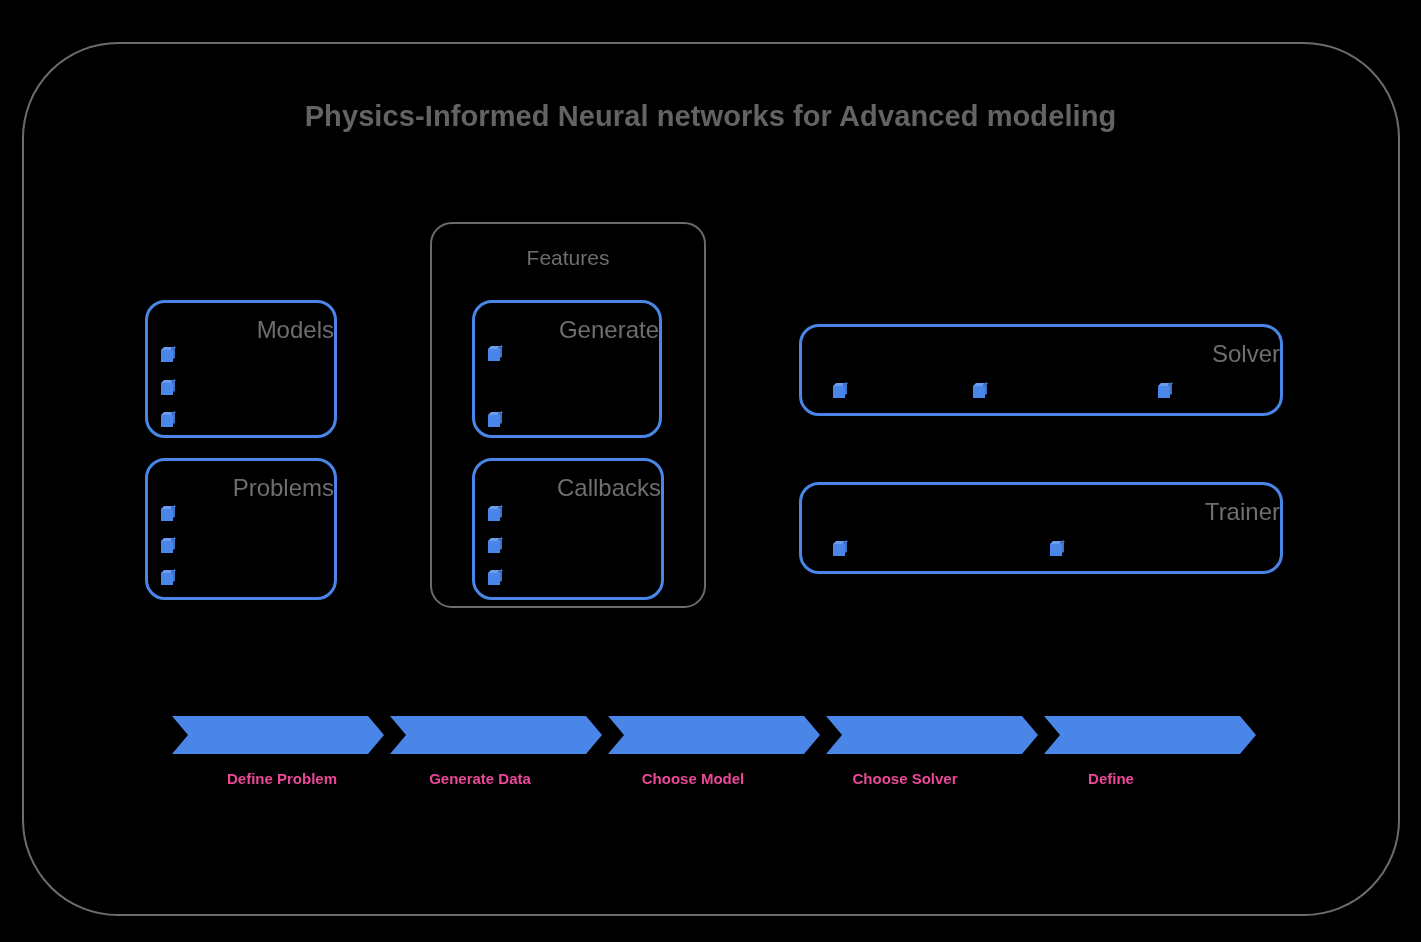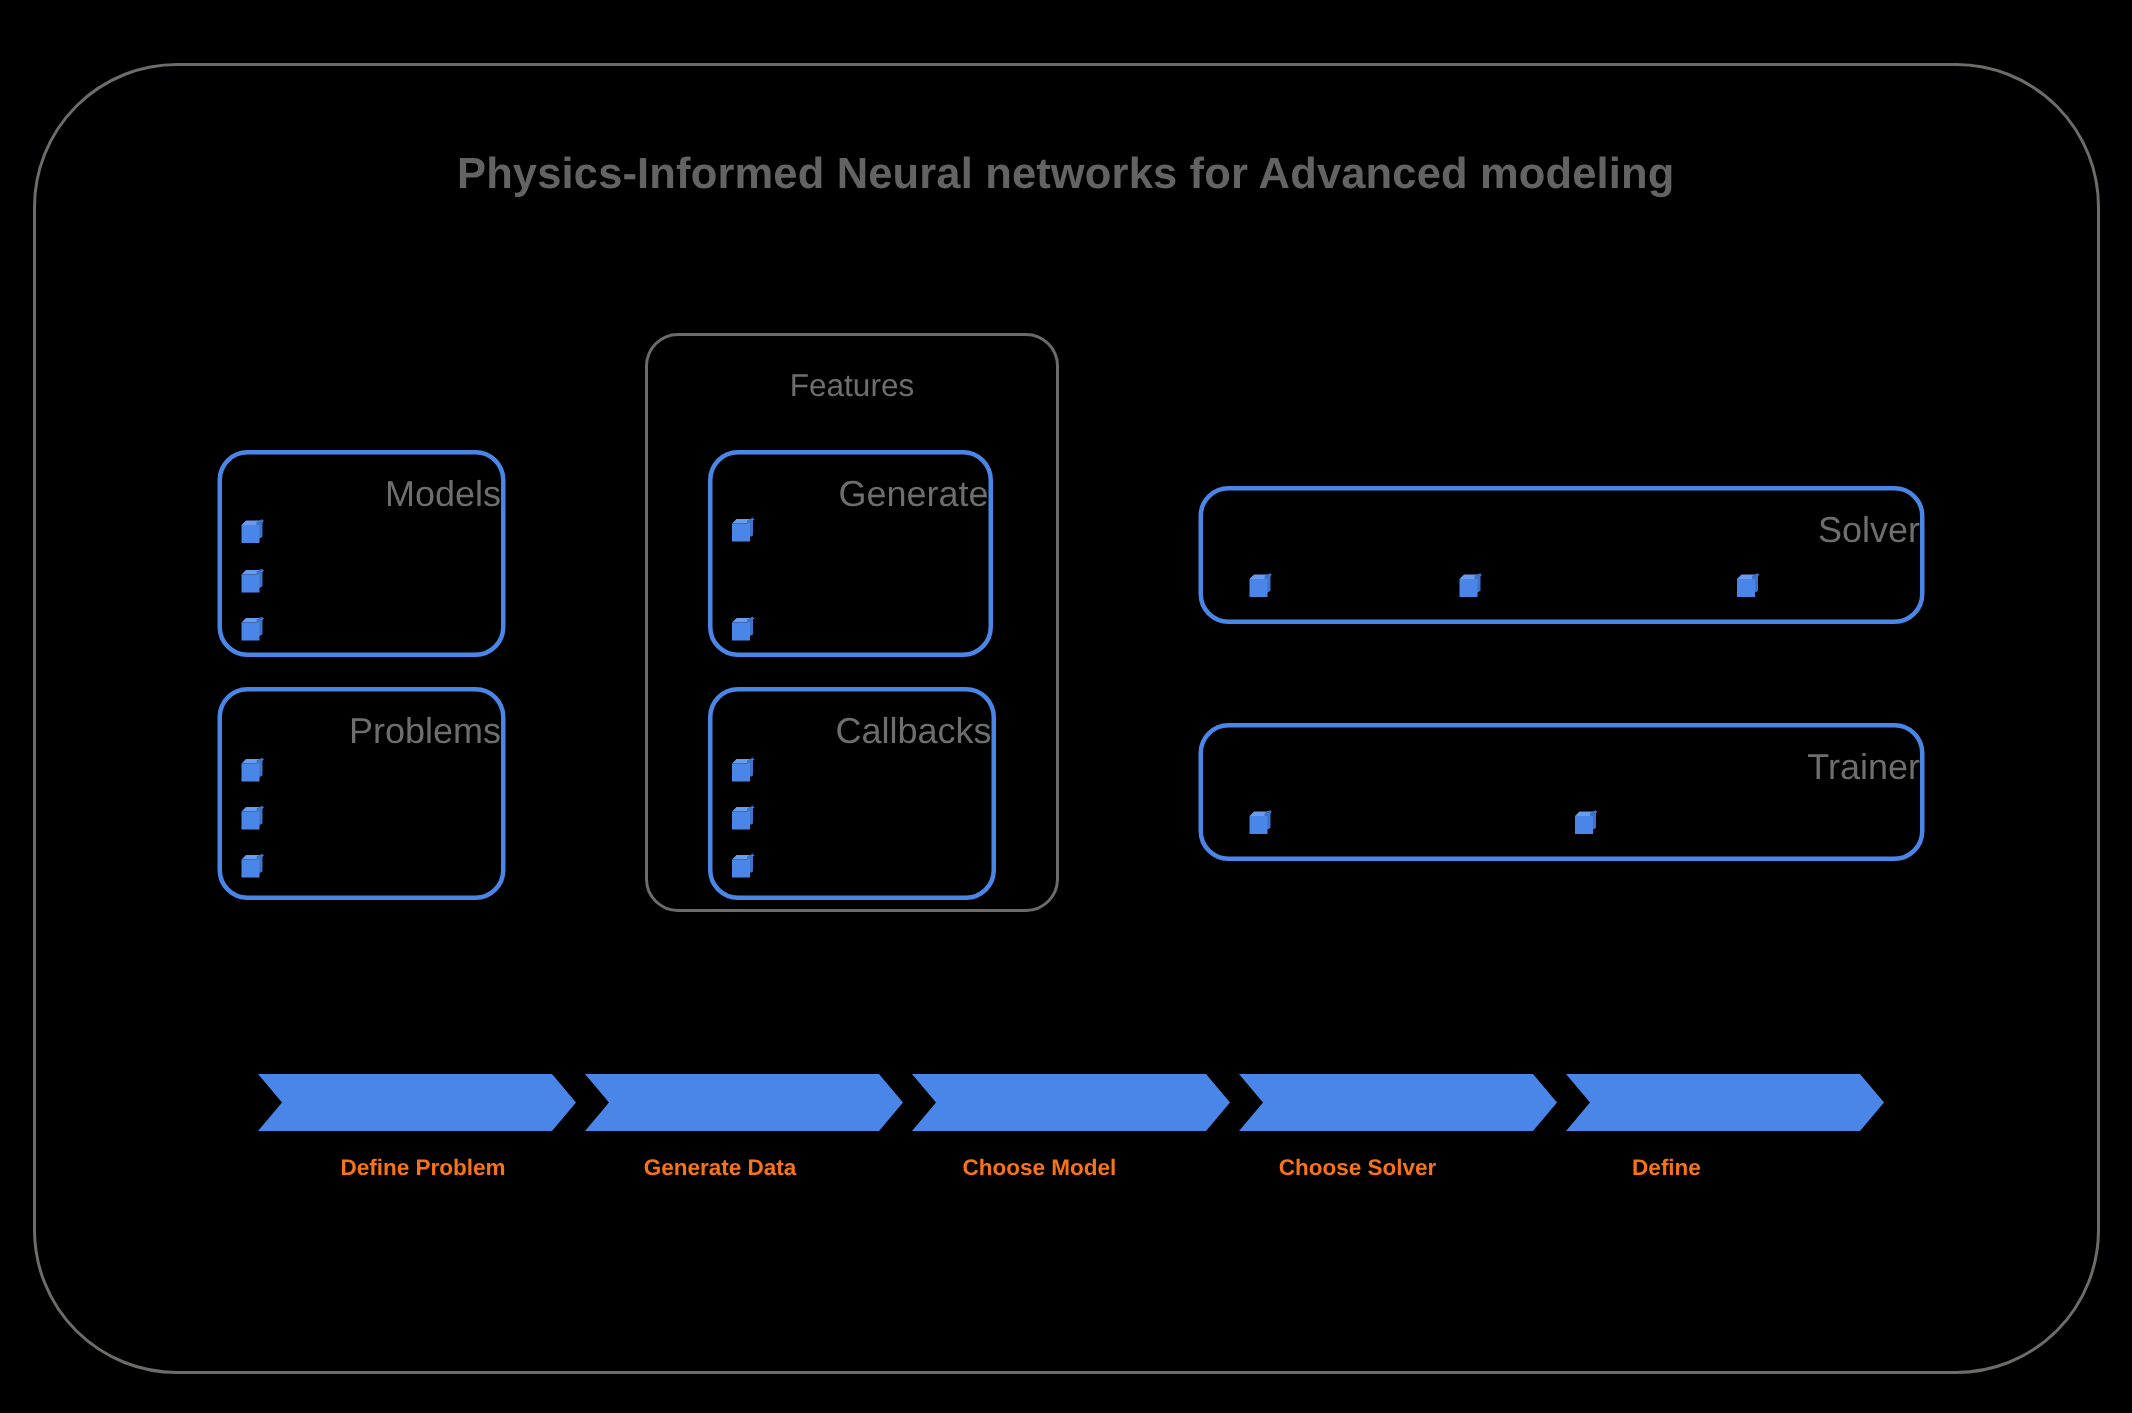--- a/index.html
+++ b/index.html
@@ -140,21 +140,21 @@
   }
   .chevron.last {
     clip-path: polygon(0 0, calc(100% - 16px) 0, 100% 50%, calc(100% - 16px) 100%, 0 100%, 16px 50%);
   }
   .pipeline-label {
     position: absolute;
     top: 770px;
     text-align: center;
     font-size: 15px;
     font-weight: bold;
-    color: #f97316;
+    color: #ec4899;
     white-space: nowrap;
   }
 </style>
 </head>
 <body>
 
 <div id="canvas">
 
   <div class="outer-frame"></div>
 

